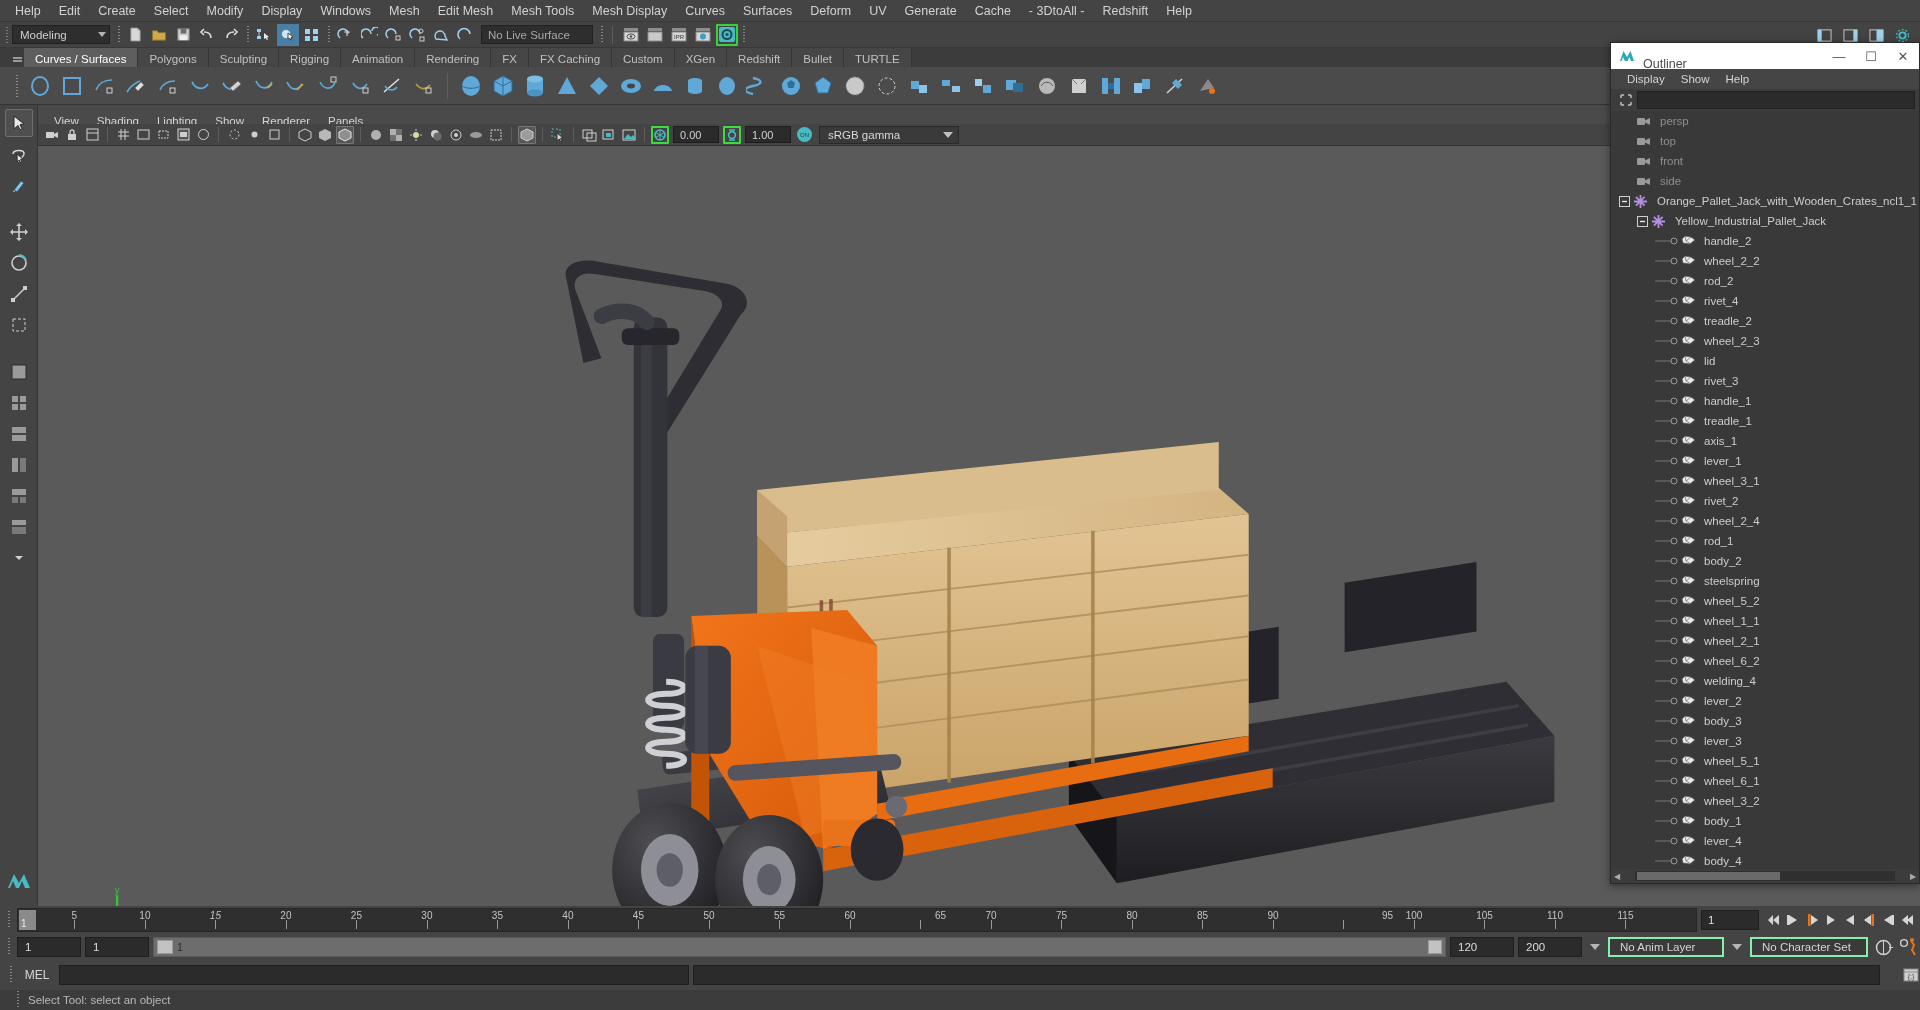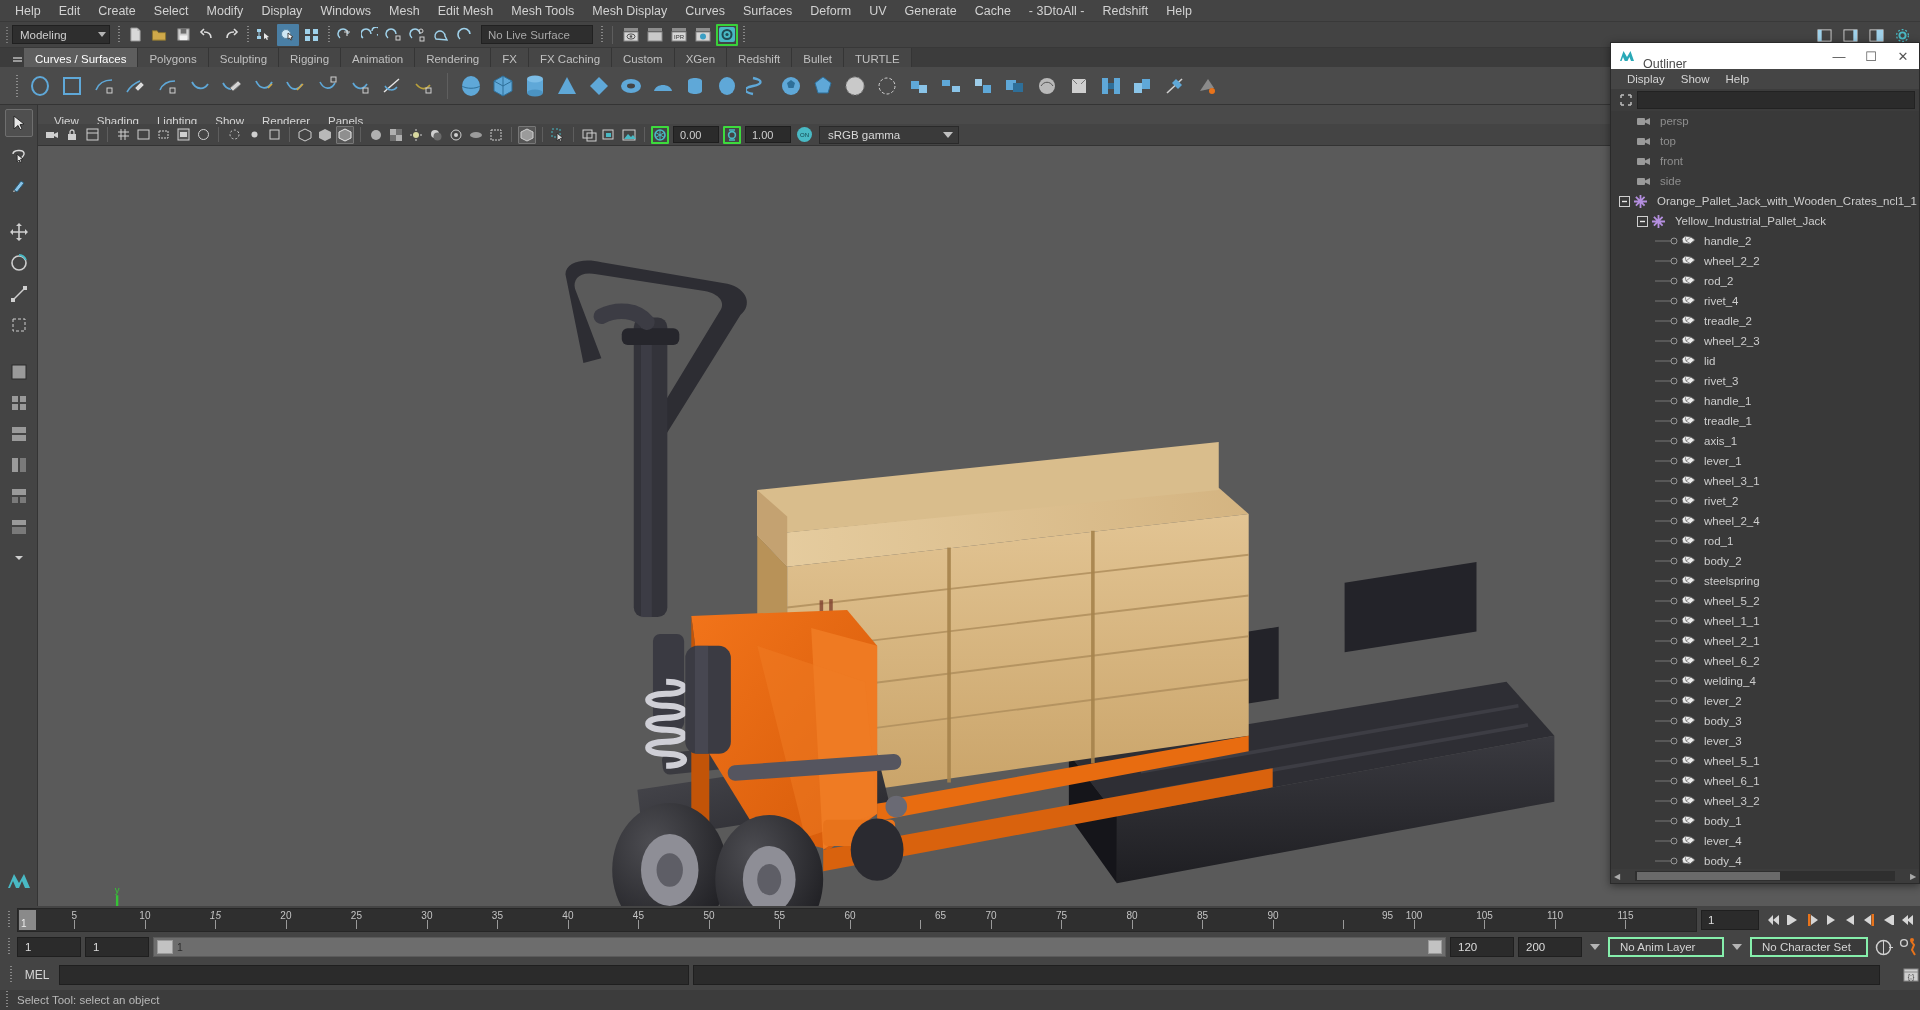--- a/index.html
+++ b/index.html
@@ -168,21 +168,21 @@
   .ricon{width:22px;height:22px;display:flex;align-items:center;justify-content:center;}
 
   
   .melrow{height:30px;background:#444;display:flex;align-items:center;flex:0 0 30px;padding-left:6px;}
   .mellabel{font-size:12px;color:#d6d6d6;width:44px;text-align:center;}
   .melinput{height:20px;background:#2b2b2b;border:1px solid #1f1f1f;width:630px;}
   .melout{flex:1 1 auto;height:20px;background:#2b2b2b;border:1px solid #1f1f1f;margin-left:4px;margin-right:22px;}
   .melscript{width:18px;height:22px;display:flex;align-items:center;justify-content:center;}
 
   
-  .helpline{height:20px;background:#3c3c3c;display:flex;align-items:center;flex:0 0 20px;padding-left:2px;}
+  .helpline{height:20px;background:#3c3c3c;display:flex;align-items:center;flex:0 0 20px;padding-left:13px;}
   .helptxt{font-size:11.5px;color:#b9b9b9;margin-left:6px;}
 
   
   .rightpanelbtns{position:absolute;right:6px;top:24px;display:flex;gap:2px;}
 </style>
 </head>
 <body>
 
 <div class="app">
 

